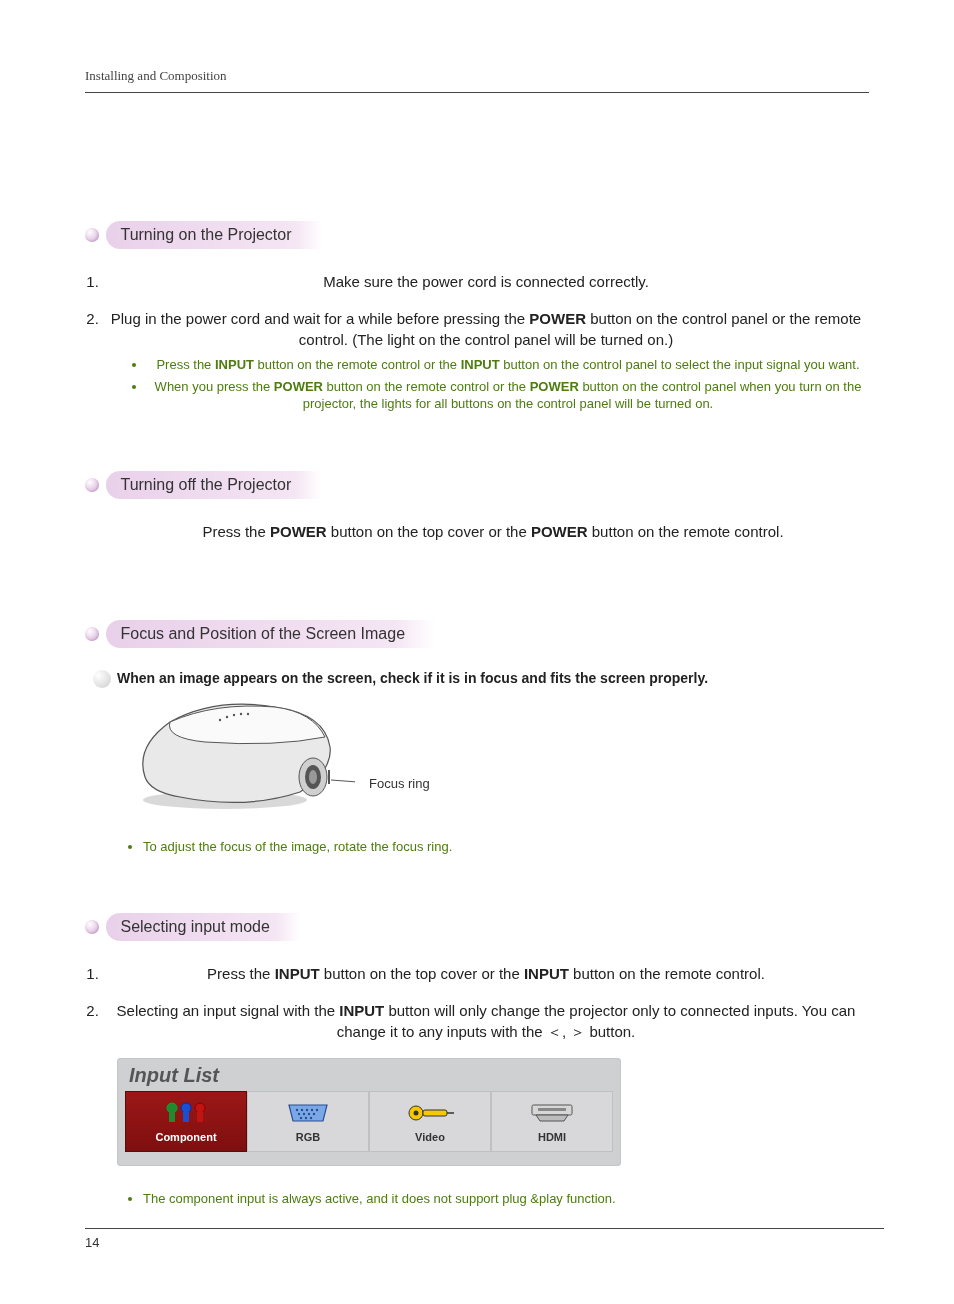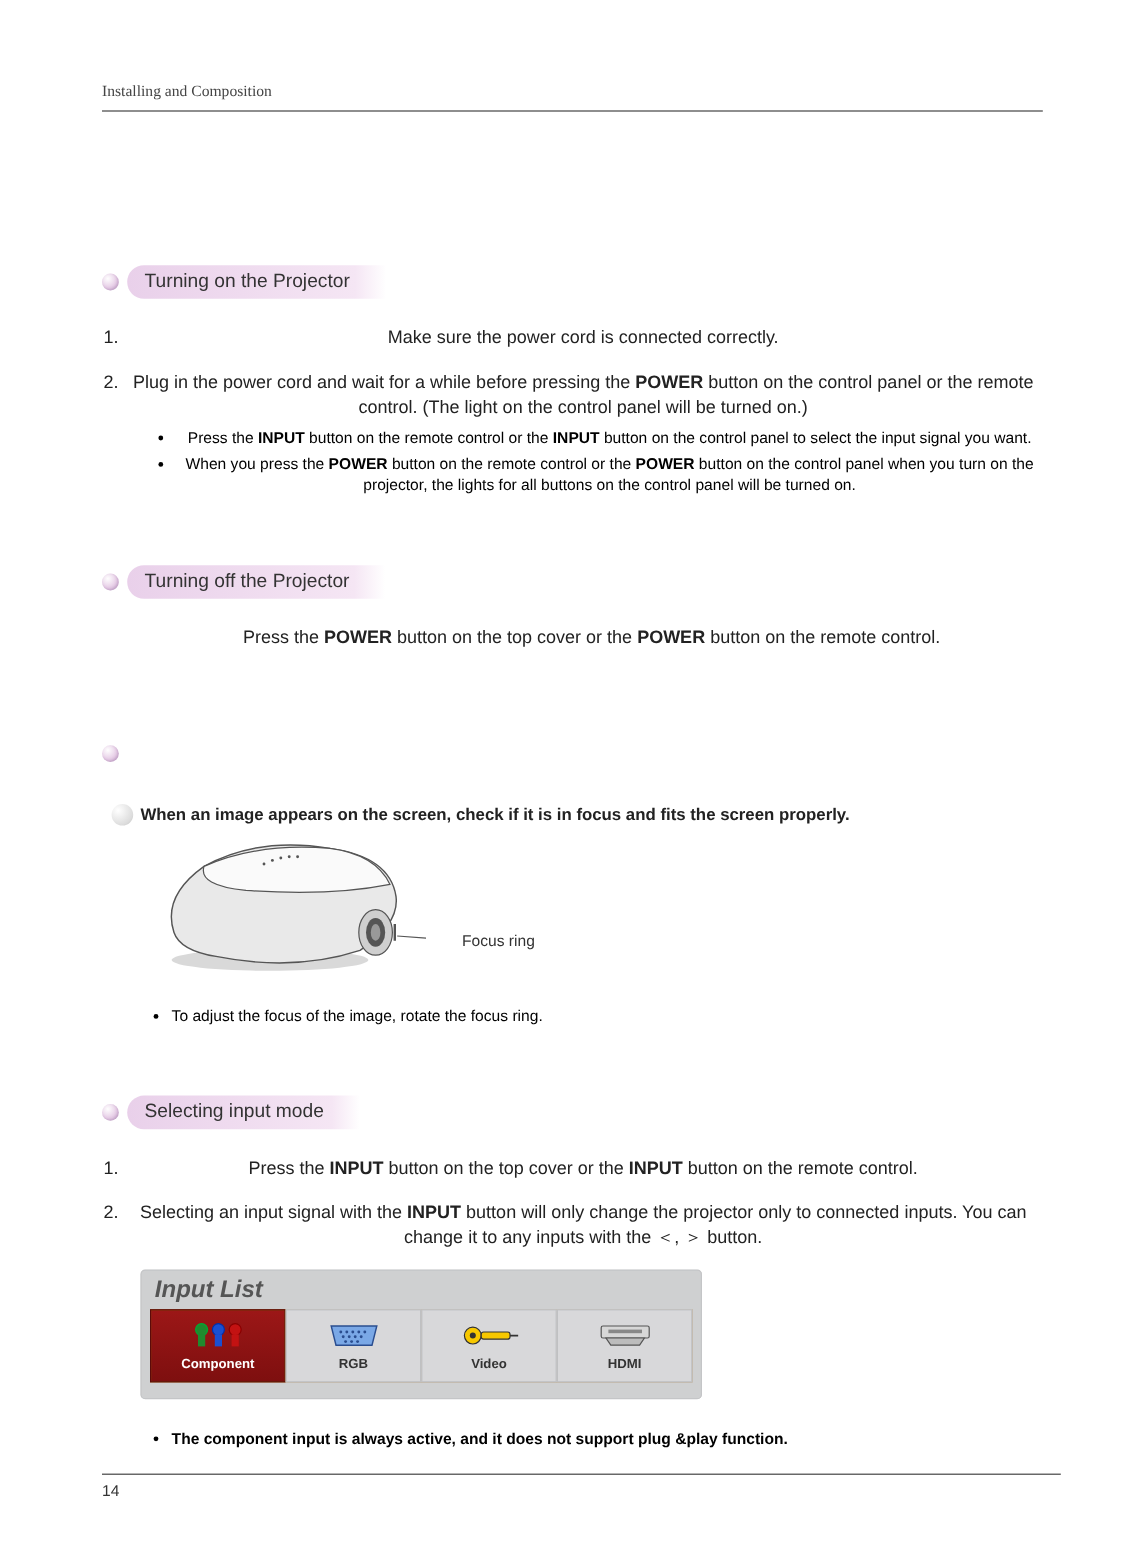--- a/index.html
+++ b/index.html
@@ -33,42 +33,42 @@
     vertical-align: middle;
     background: linear-gradient(to right, #e9d0ea 0%, #f5e6f4 88%, #ffffff 100%);
     border-radius: 14px 0 0 14px;
     padding: 5px 30px 5px 14px;
     font-size: 16px;
     color: #333;
   }
   .body-text { font-size: 15px; color: #222; line-height: 1.4; text-align: center; }
   ol.steps { list-style: decimal; padding-left: 18px; }
   ol.steps > li { margin-bottom: 16px; }
-  ul.bullets { list-style: disc; padding-left: 44px; font-size: 13px; color: #000000; margin-top:6px;}
+  ul.bullets { list-style: disc; padding-left: 44px; font-size: 13px; color: #4d7c0f; margin-top:6px;}
   ul.bullets li { margin-bottom: 4px; line-height: 1.35; }
   .indent { padding-left: 32px; }
   .bold { font-weight: 700; }
   .callout {
     font-size: 14px; font-weight: 700; margin-bottom: 18px;
   }
   
   .proj-wrap {
     position: relative;
     width: 360px;
     height: 130px;
     margin: 4px 0 16px 40px;
   }
   .proj-wrap svg { display:block; }
   .focus-label {
-    position: absolute; left: 260px; top: 84px;
+    position: absolute; left: 244px; top: 84px;
     font-size: 13px; color: #333;
   }
   
   .input-panel {
-    width: 468px;
+    width: 504px;
     margin-left: 32px;
     margin-top: 10px;
     border-radius: 4px;
     background: #cfd0d1;
     box-shadow: inset 0 0 0 1px #c4c5c7;
     padding: 6px 8px 14px 8px;
   }
   .input-panel-title {
     font-weight: 700; font-style: italic;
     font-size: 20px; color: #555;
@@ -148,20 +148,21 @@
       <span class="pill">Turning off the Projector</span>
     </div>
     <div class="body-text indent">
       <span>Press the </span><span class="bold">POWER</span><span> button on the top cover or the </span><span class="bold">POWER</span><span> button on the remote control.</span>
     </div>
   </div>
 
   <div class="section" style="margin-top:78px;">
     <div class="pill-wrap">
       <span class="pill-dot"></span>
+      <span class="pill">Focus and Position of the Screen Image</span>
     </div>
     <div style="display:flex;align-items:flex-start;gap:6px;margin-left:8px;">
       <span style="width:18px;height:18px;border-radius:50%;background:radial-gradient(circle at 30% 30%, #fff, #dcdcdc 70%, #bcbcbc);display:inline-block;"></span>
       <span class="callout" style="margin-bottom:0;">When an image appears on the screen, check if it is in focus and fits the screen properly.</span>
     </div>
 
     <div class="proj-wrap">
       <svg width="230" height="120" viewBox="0 0 230 120">
         <ellipse cx="100" cy="108" rx="82" ry="9" fill="#d9d9d9"></ellipse>
         <path d="M20 85 Q10 55 45 30 Q90 5 150 15 Q200 22 205 55 Q208 78 175 100 Q120 118 55 105 Q25 100 20 85 Z" fill="#e9e9e9" stroke="#555" stroke-width="1.2"></path>
@@ -256,21 +257,21 @@
               <rect x="4" y="3" width="40" height="10" rx="1.5" fill="#d7d7d7" stroke="#555"></rect>
               <path d="M8 13 H40 L36 19 H12 Z" fill="#bcbcbc" stroke="#555"></path>
               <rect x="10" y="6" width="28" height="3" fill="#888"></rect>
             </svg>
           </div>
           <div class="tile-label">HDMI</div>
         </div>
       </div>
     </div>
 
-    <ul class="bullets" style="padding-left:58px;margin-top:24px;font-weight:bold;">
+    <ul class="bullets" style="padding-left:58px;margin-top:24px;">
       <li>The component input is always active, and it does not support plug &amp;play function.</li>
     </ul>
   </div>
 
   <div class="footer">
     <span>14</span>
   </div>
 </div>
 
 </body></html>

